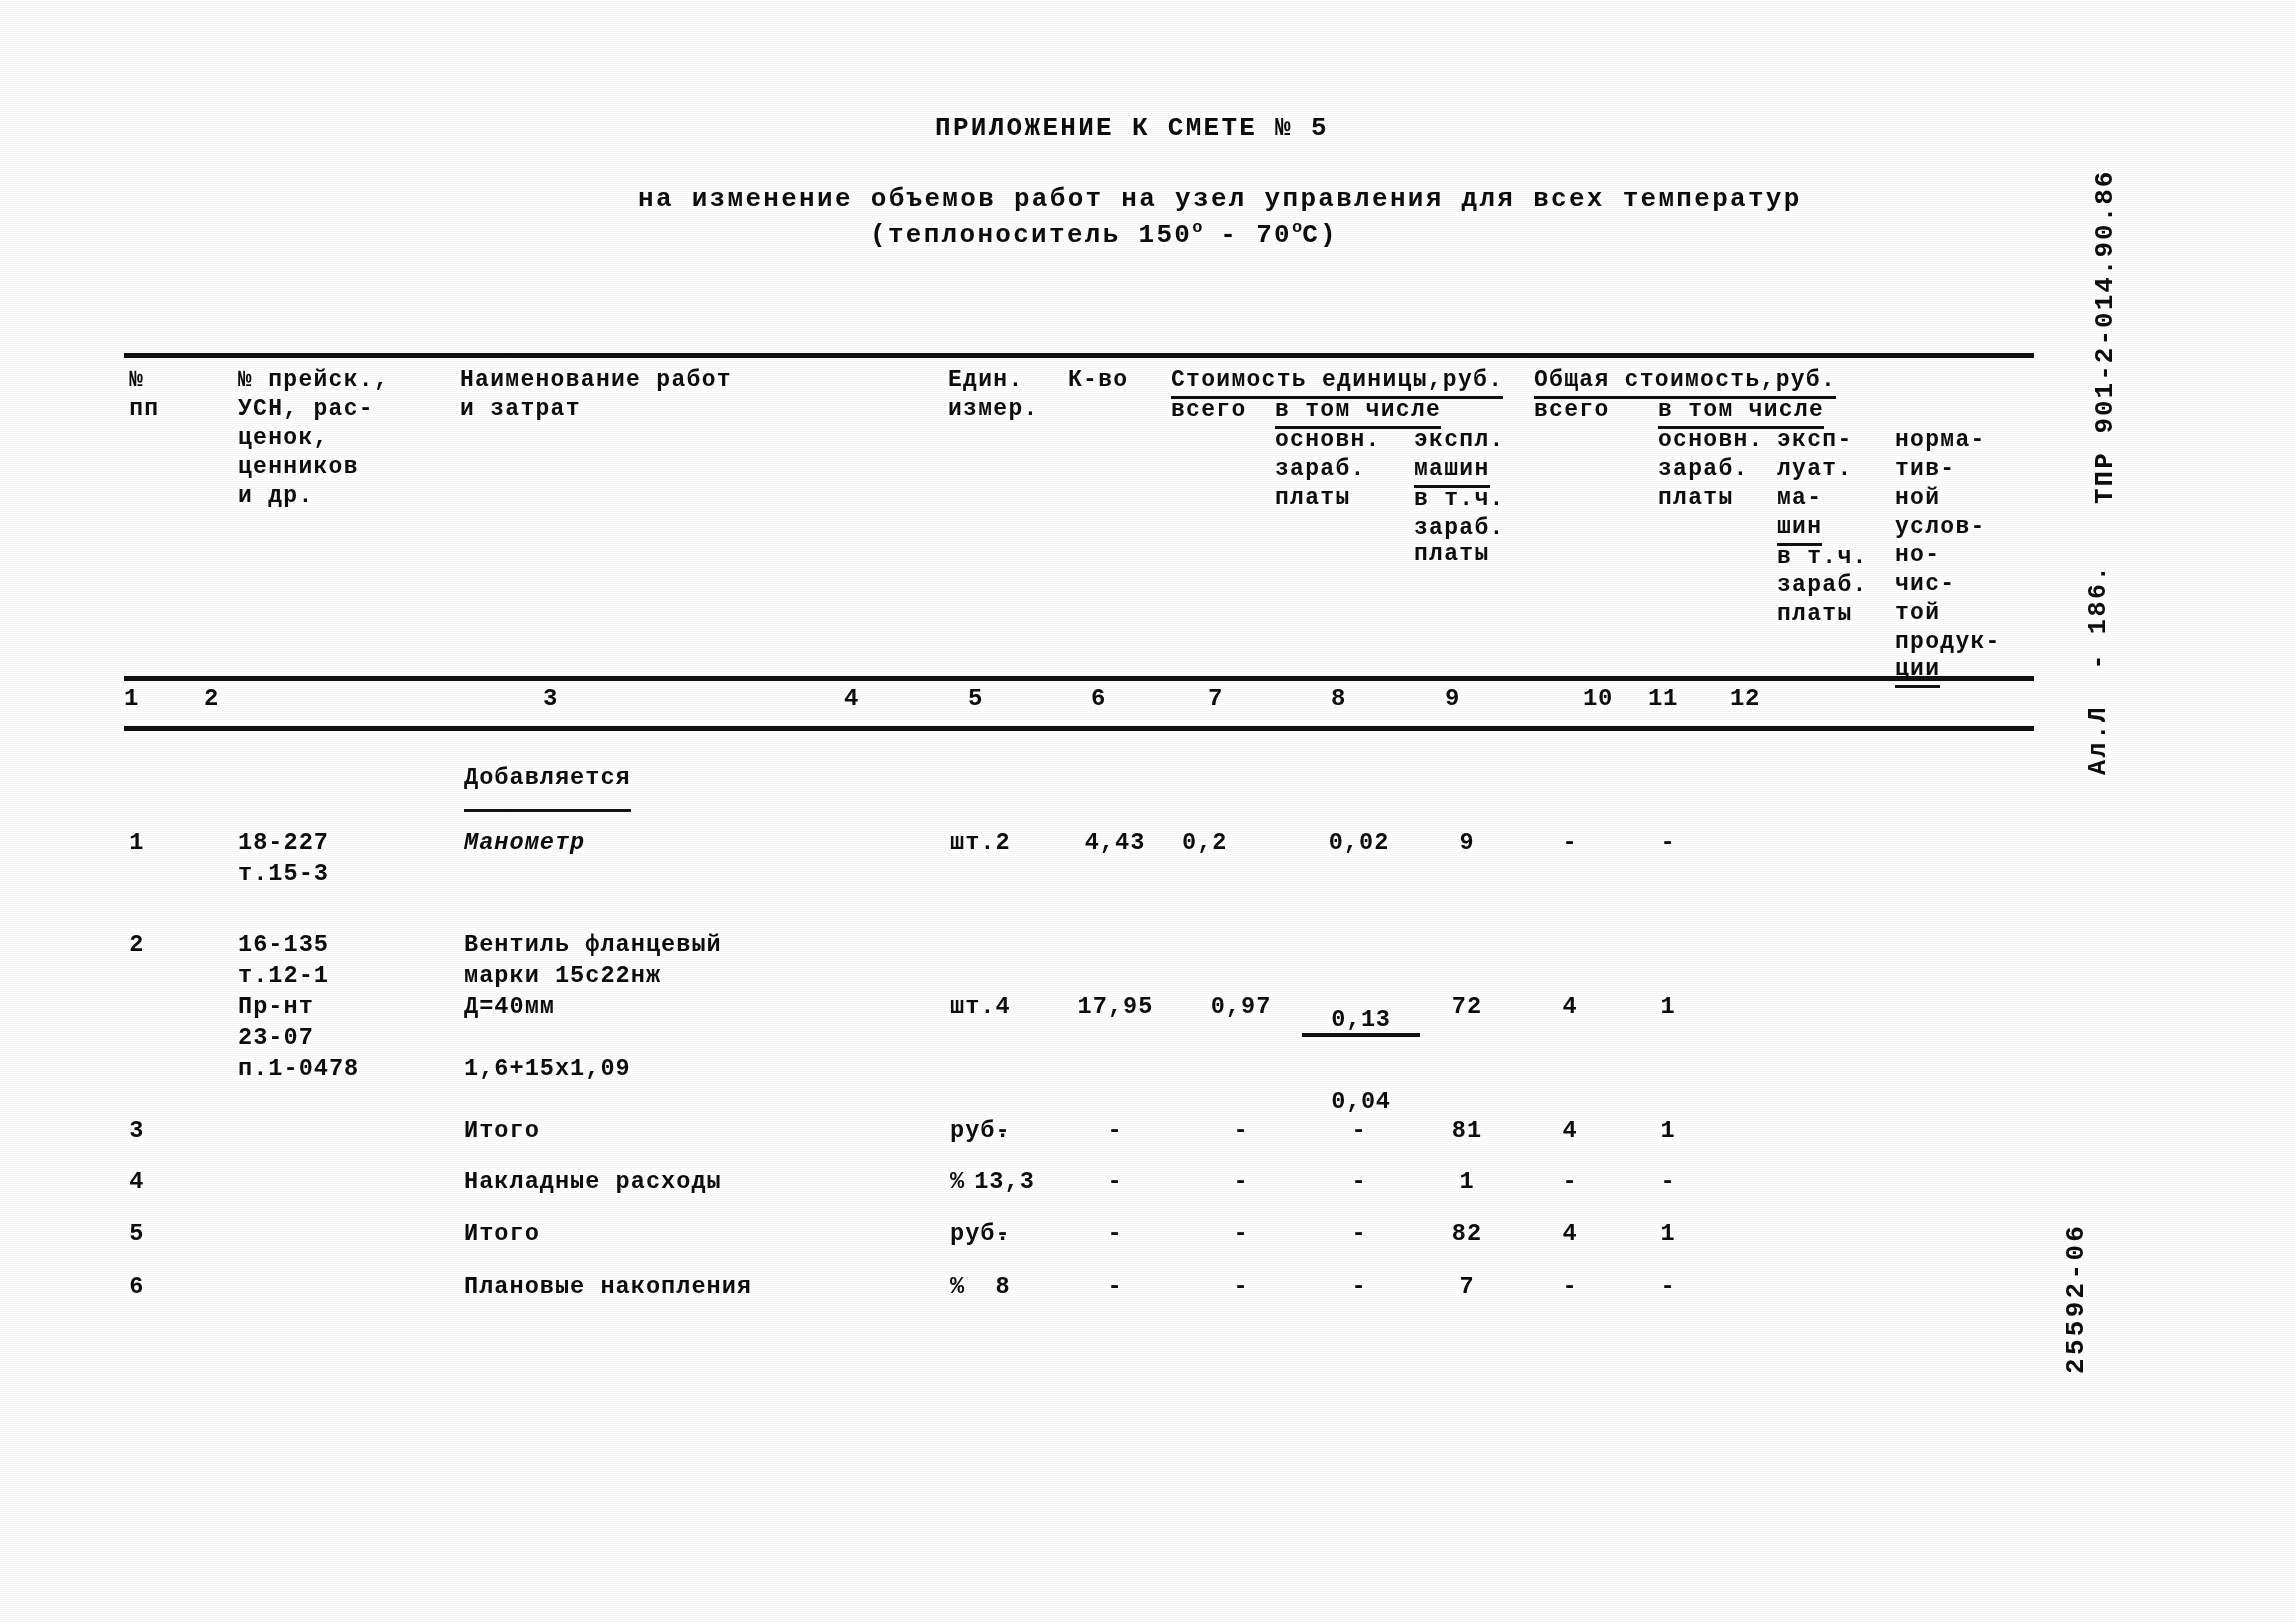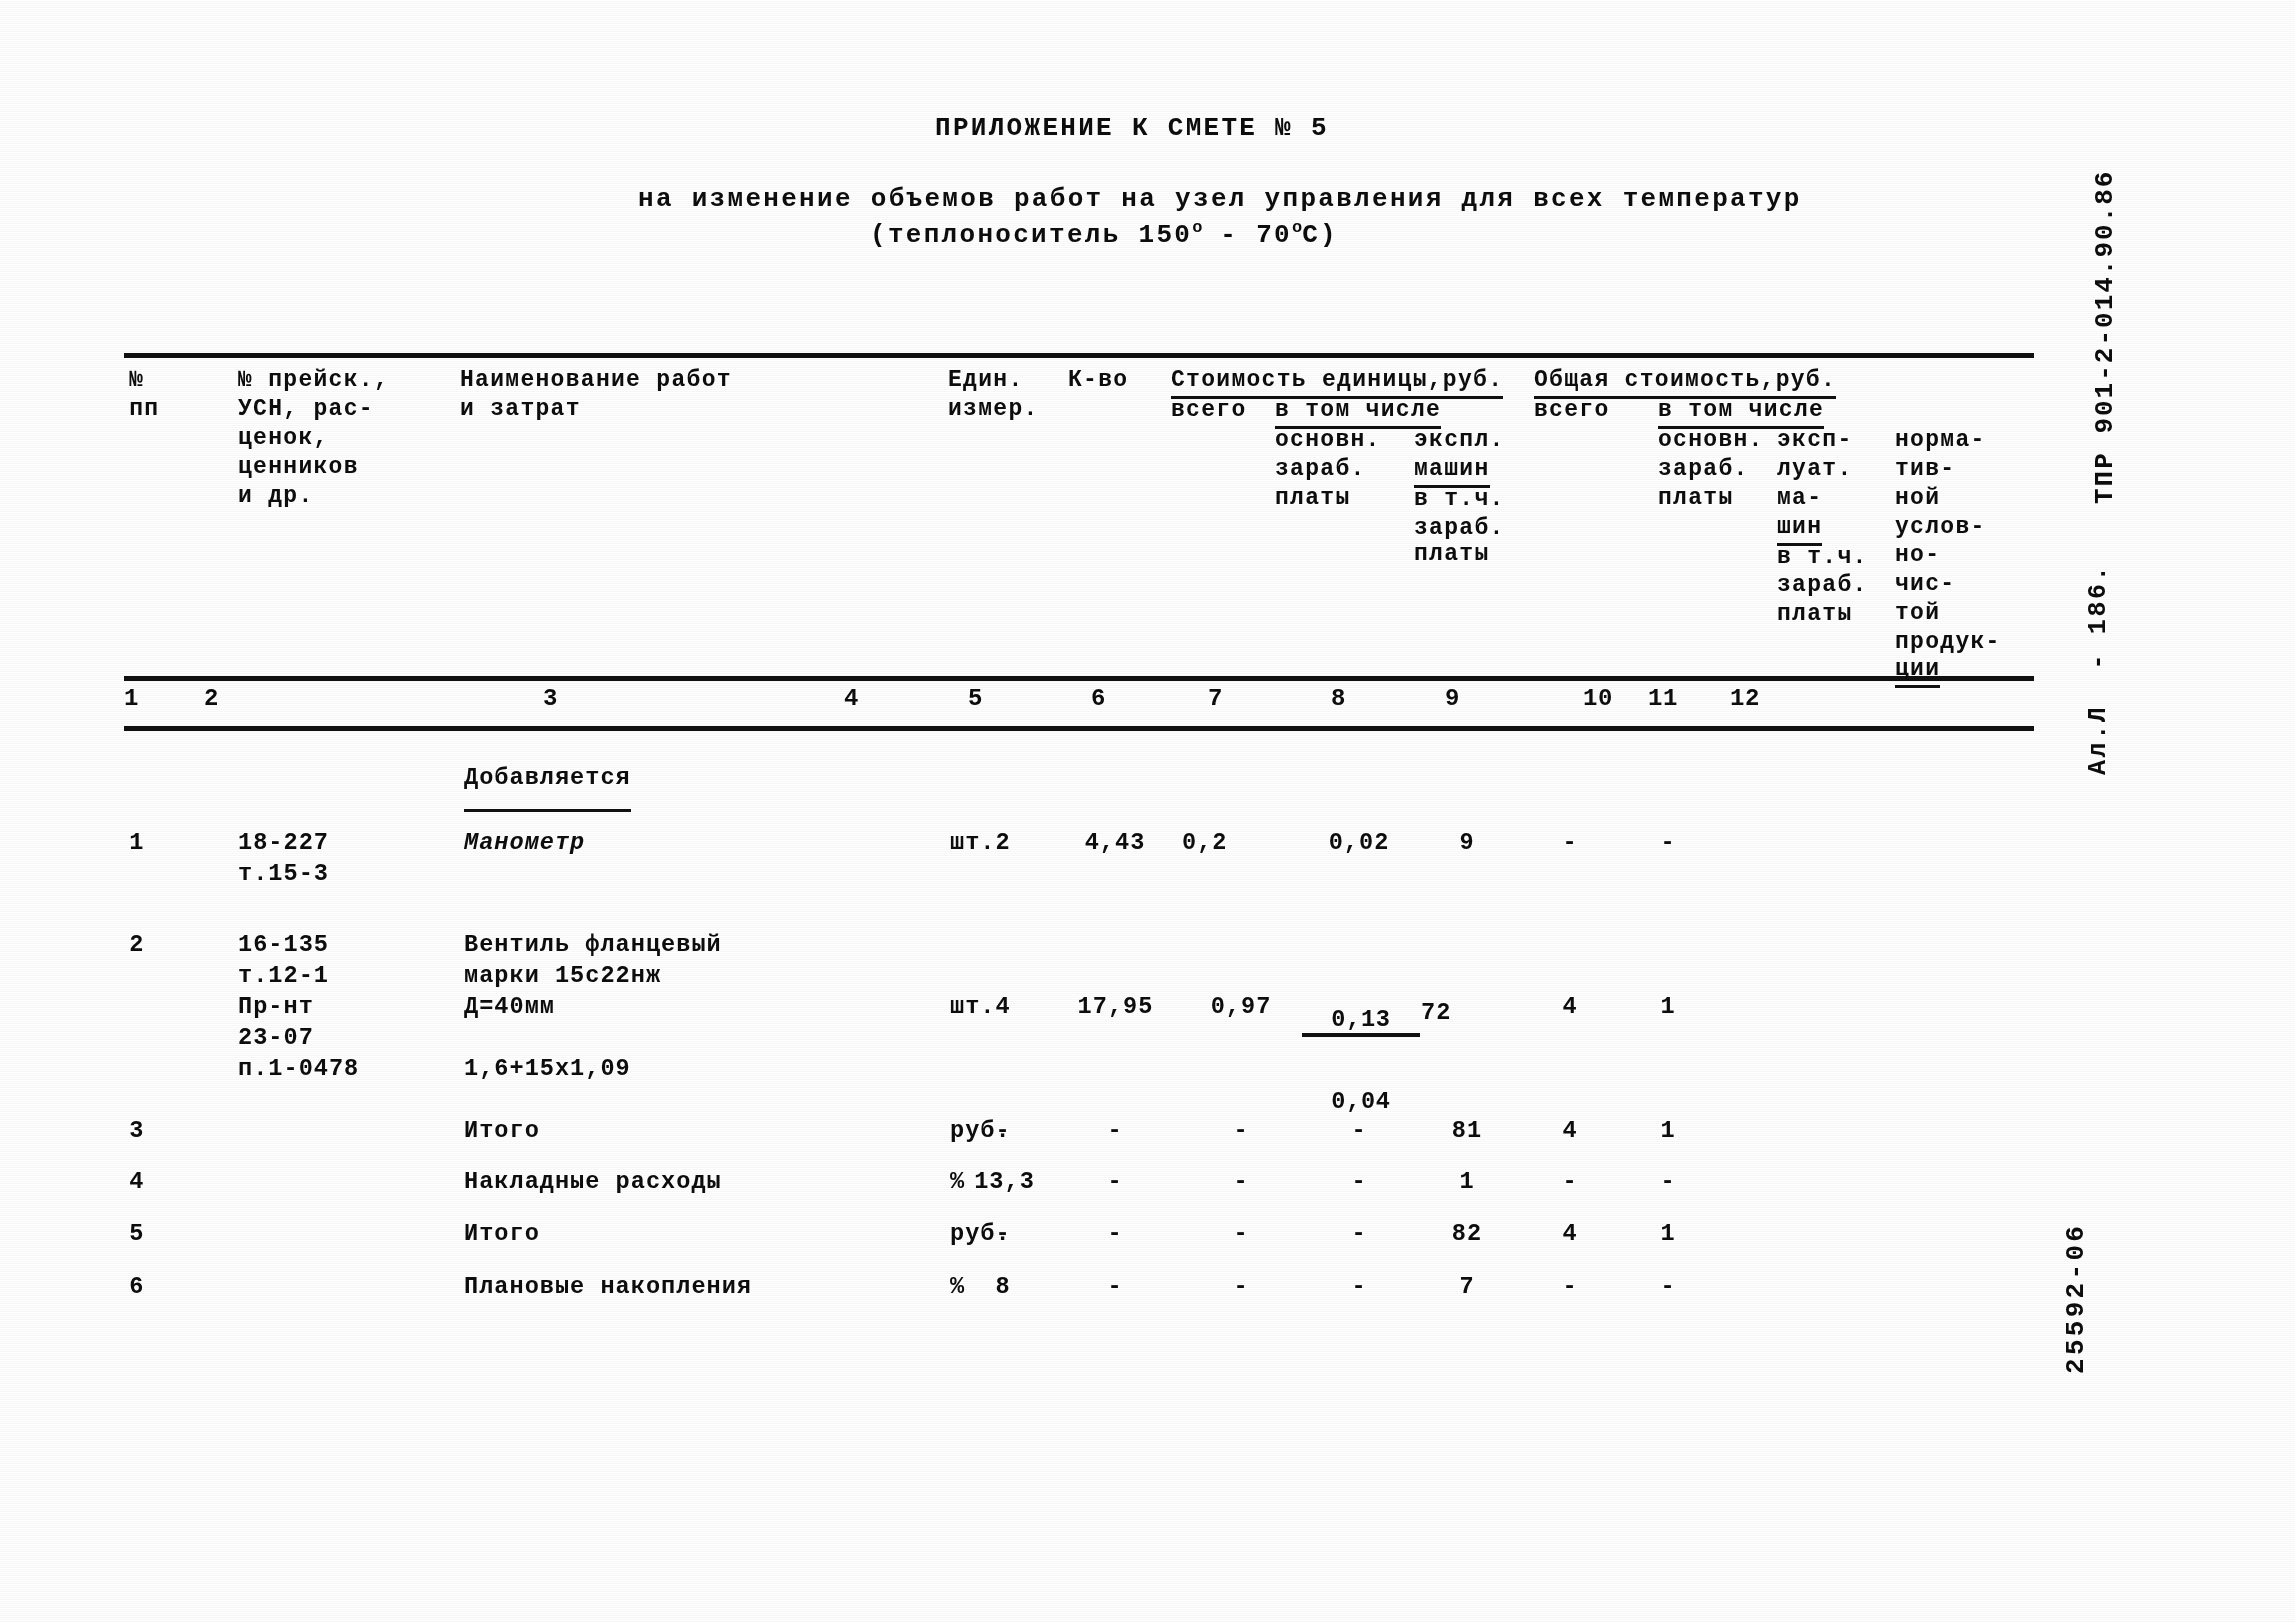--- a/index.html
+++ b/index.html
@@ -233,21 +233,21 @@
     <div class="cell" style="left:826px;top:638px;">шт.</div>
     <div class="cell" style="left:843px;top:638px; width:72px; text-align:center;">4</div>
     <div class="cell" style="left:926px;top:638px; width:131px; text-align:center;">17,95</div>
     <div class="cell" style="left:1058px;top:638px; width:118px; text-align:center;">0,97</div>
 
     <div class="frac" style="left:1178px;top:602px; width:118px;">
       <span class="top">0,13</span>
       <span class="bot">0,04</span>
     </div>
 
-    <div class="cell" style="left:1297px;top:638px; width:92px; margin-top:6px;">72</div>
+    <div class="cell" style="left:1297px;top:638px; width:92px; text-align:center;">72</div>
     <div class="cell" style="left:1400px;top:638px; width:92px; text-align:center;">4</div>
     <div class="cell" style="left:1498px;top:638px; width:92px; text-align:center;">1</div>
 
     <div class="cell" style="left:5.2px;   top:762px;">3</div>
     <div class="cell" style="left:340px; top:762px;">Итого</div>
     <div class="cell" style="left:826px;top:762px;">руб.</div>
     <div class="cell" style="left:843px;top:762px; width:72px; text-align:center;">-</div>
     <div class="cell" style="left:929px;top:762px; width:124px; text-align:center;">-</div>
     <div class="cell" style="left:1058px;top:762px; width:118px; text-align:center;">-</div>
     <div class="cell" style="left:1173px;top:762px; width:124px; text-align:center;">-</div>

